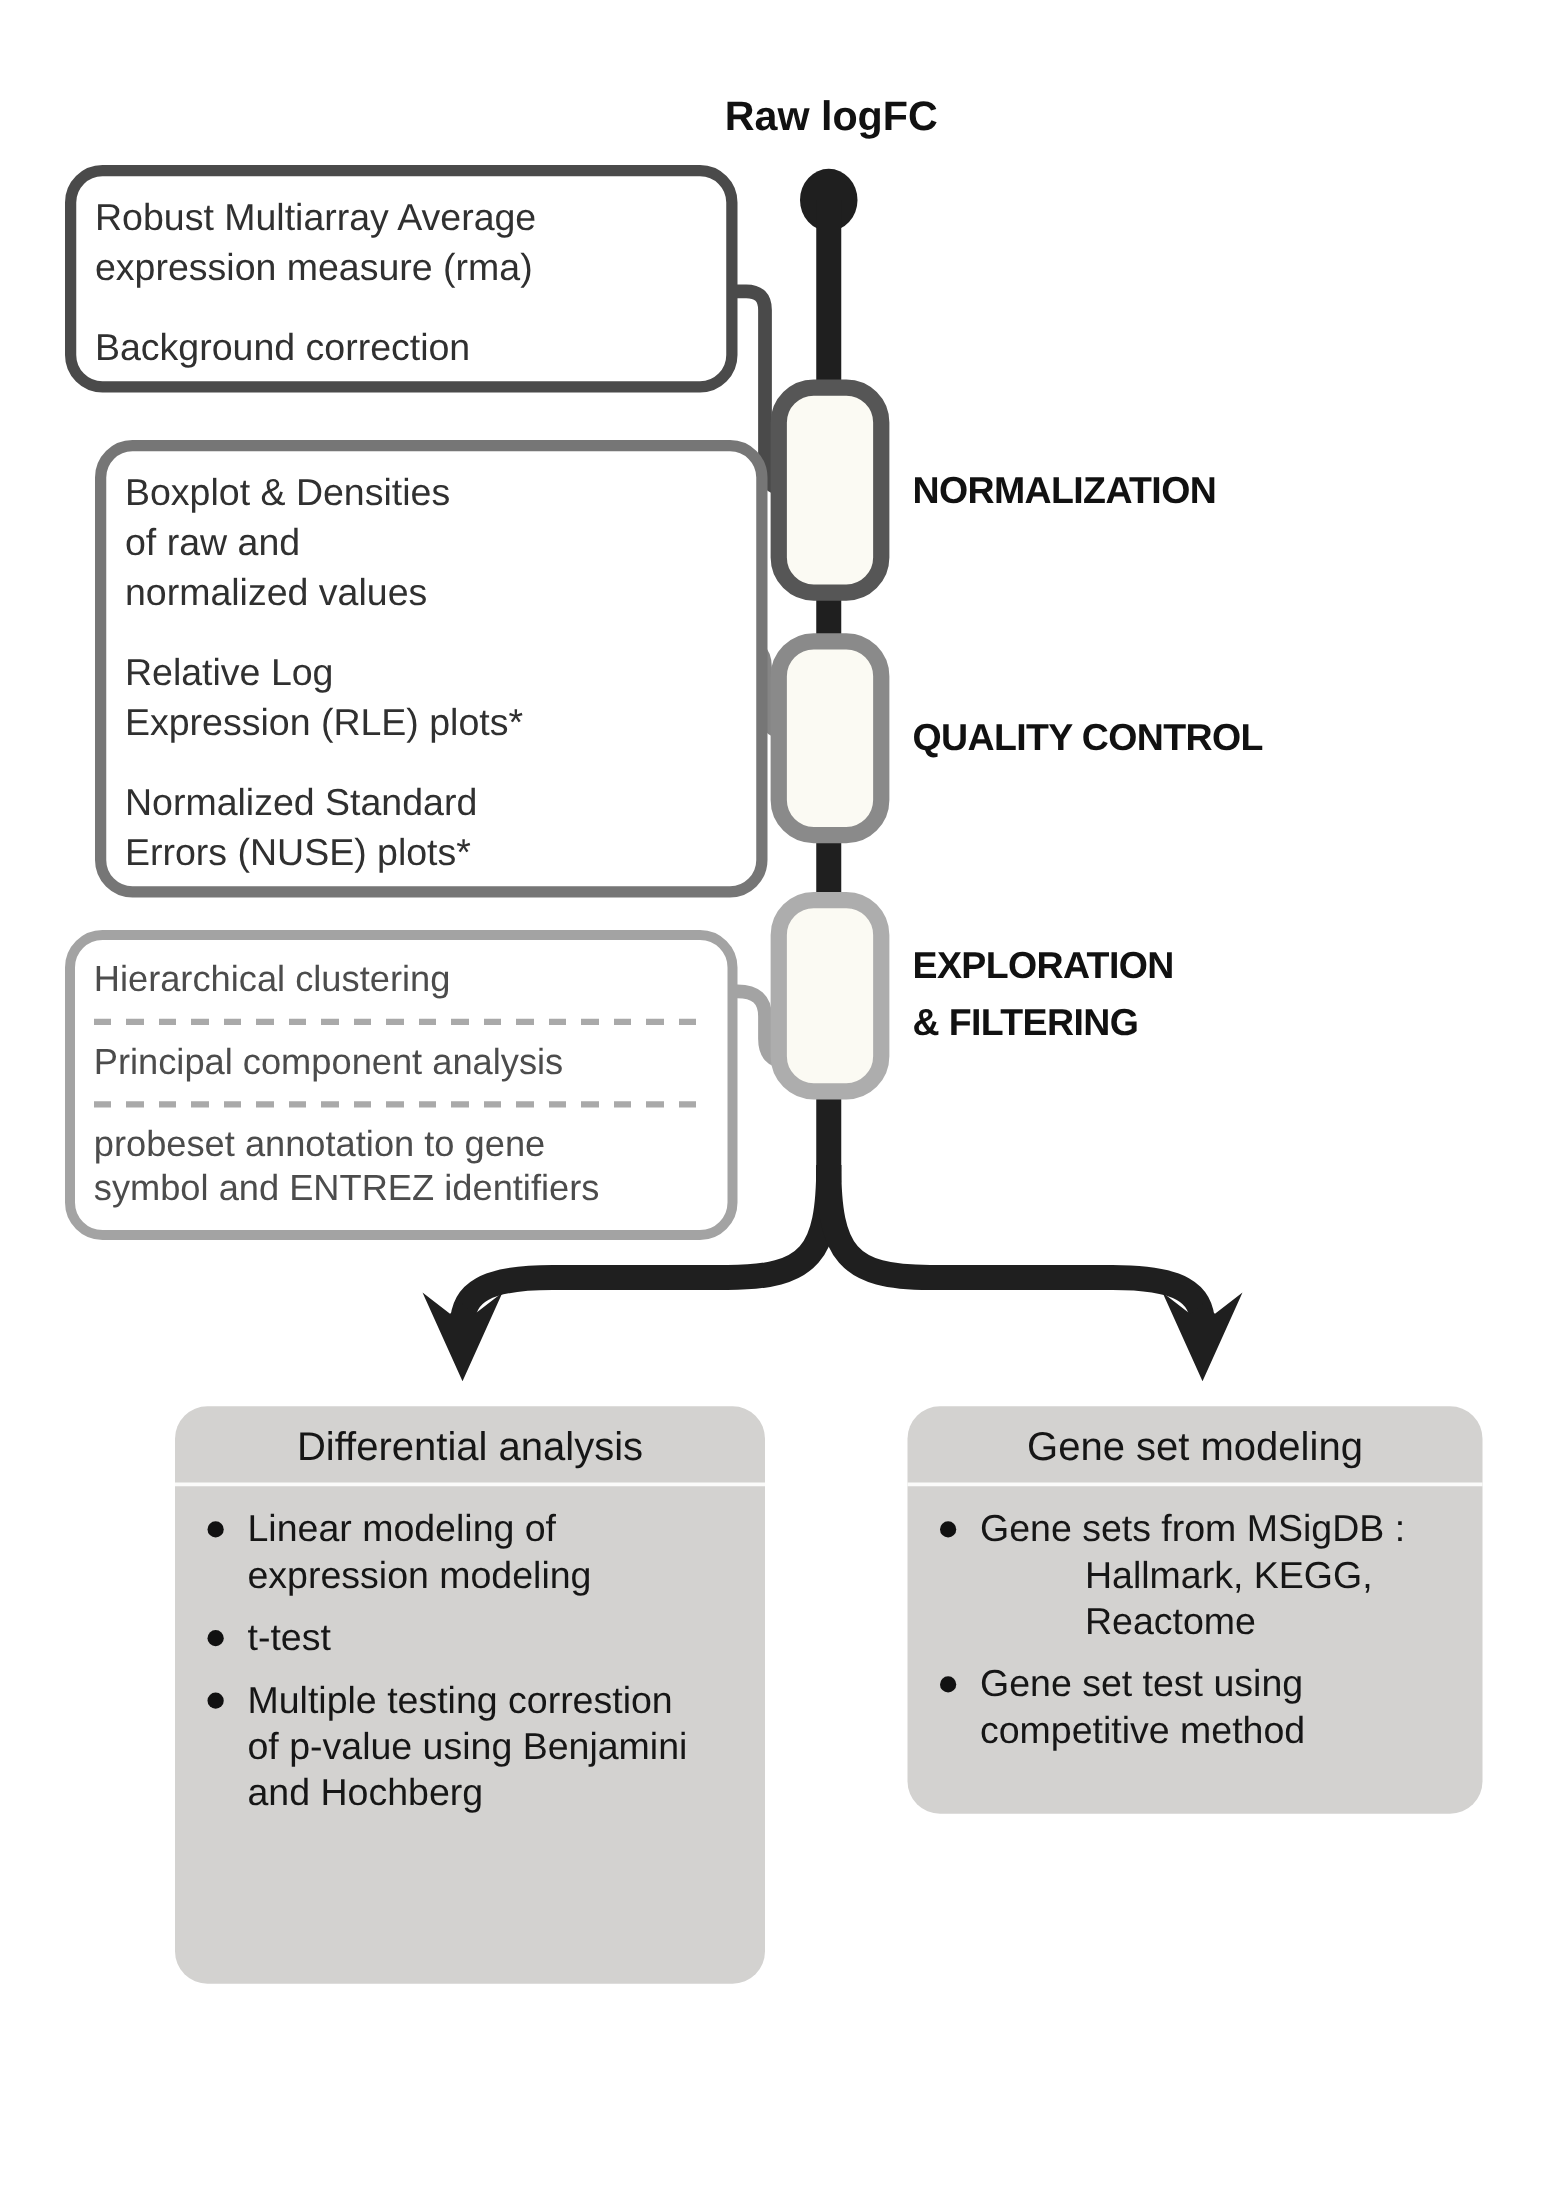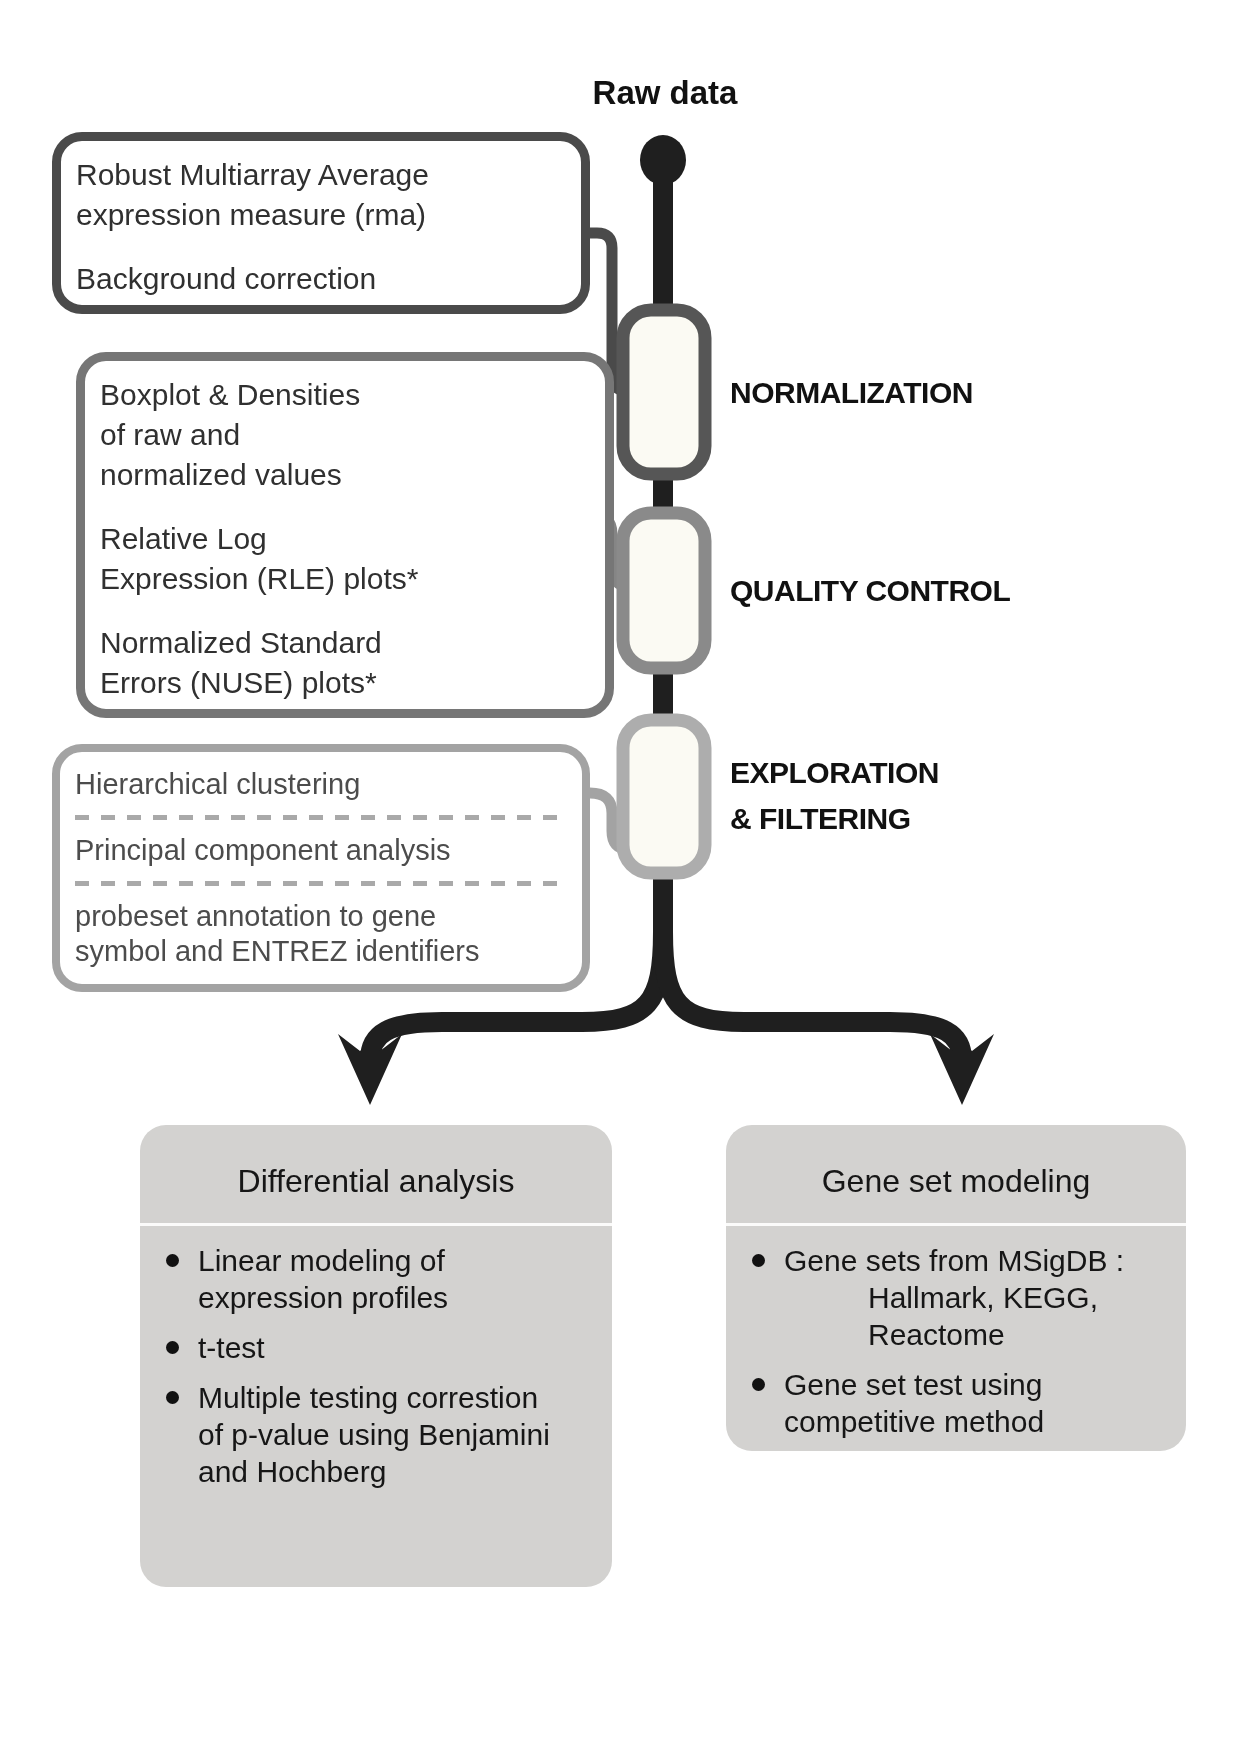--- a/index.html
+++ b/index.html
@@ -44,22 +44,22 @@
   .sl3{top:750px;line-height:46px;}
 
   
   .panel{
     position:absolute;top:1125px;z-index:2;background:var(--c-panel);
     border-radius:26px;box-sizing:border-box;color:#161616;
   }
   .panel-left{left:140px;width:472px;height:462px;}
   .panel-right{left:726px;width:460px;height:326px;}
   .panel-title{
-    font-size:32px;text-align:center;padding:14px 0 23px;
-    border-bottom:3px solid var(--c-sep);margin-bottom:16px;margin-top:24px;
+    font-size:32px;text-align:center;padding:14px 0 10px;
+    border-bottom:3px solid var(--c-sep);margin-bottom:16px;
   }
   .bullets{padding:0 10px 0 18px;font-size:30px;line-height:37px;}
   .bullet-item{position:relative;padding-left:40px;margin-bottom:13px;}
   .bullet-item::before{
     content:"";position:absolute;left:8px;top:12px;width:13px;height:13px;
     border-radius:50%;background:#111;
   }
   .bline.extra{margin-left:84px;}
 </style>
 </head>
@@ -81,21 +81,21 @@
 
     <path d="M 586 233 L 597 233 Q 612 233 612 248 L 612 374 Q 612 391 627 391 L 633 391" style="stroke:var(--c-box1)" stroke-width="11" fill="none" stroke-linecap="round"></path>
     <path d="M 586 514 L 590 514 Q 612 514 612 534 L 612 566 Q 612 586 628 586 L 633 586" style="stroke:#858585" stroke-width="11" fill="none" stroke-linecap="round"></path>
     <path d="M 586 793 L 590 793 Q 612 793 612 813 L 612 831 Q 612 849 628 849 L 633 849" style="stroke:var(--c-box3)" stroke-width="11" fill="none" stroke-linecap="round"></path>
 
     <rect x="623" y="310" width="82" height="164" rx="28" style="fill:var(--c-pillfill);stroke:#565656" stroke-width="13"></rect>
     <rect x="623" y="513" width="82" height="155" rx="28" style="fill:var(--c-pillfill);stroke:#8a8a8a" stroke-width="13"></rect>
     <rect x="623" y="720" width="82" height="153" rx="28" style="fill:var(--c-pillfill);stroke:#adadad" stroke-width="13"></rect>
   </svg>
 
-  <div class="rawdata">Raw data</div>
+  <div class="rawdata">Raw logFC</div>
 
   <div class="stagelabel sl1">
     <div>NORMALIZATION</div>
   </div>
   <div class="stagelabel sl2">
     <div>QUALITY CONTROL</div>
   </div>
   <div class="stagelabel sl3">
     <div>EXPLORATION</div>
     <div>&amp; FILTERING</div>
@@ -141,21 +141,21 @@
         <div class="line">probeset annotation to gene</div>
         <div class="line">symbol and ENTREZ identifiers</div>
       </div>
     </div>
 
   <div class="panel panel-left">
     <div class="panel-title">Differential analysis</div>
     <div class="bullets">
         <div class="bullet-item">
           <div class="bline">Linear modeling of</div>
-          <div class="bline">expression profiles</div>
+          <div class="bline">expression modeling</div>
         </div>
         <div class="bullet-item">
           <div class="bline">t-test</div>
         </div>
         <div class="bullet-item">
           <div class="bline">Multiple testing correstion</div>
           <div class="bline">of p-value using Benjamini</div>
           <div class="bline">and Hochberg</div>
         </div>
       </div>

